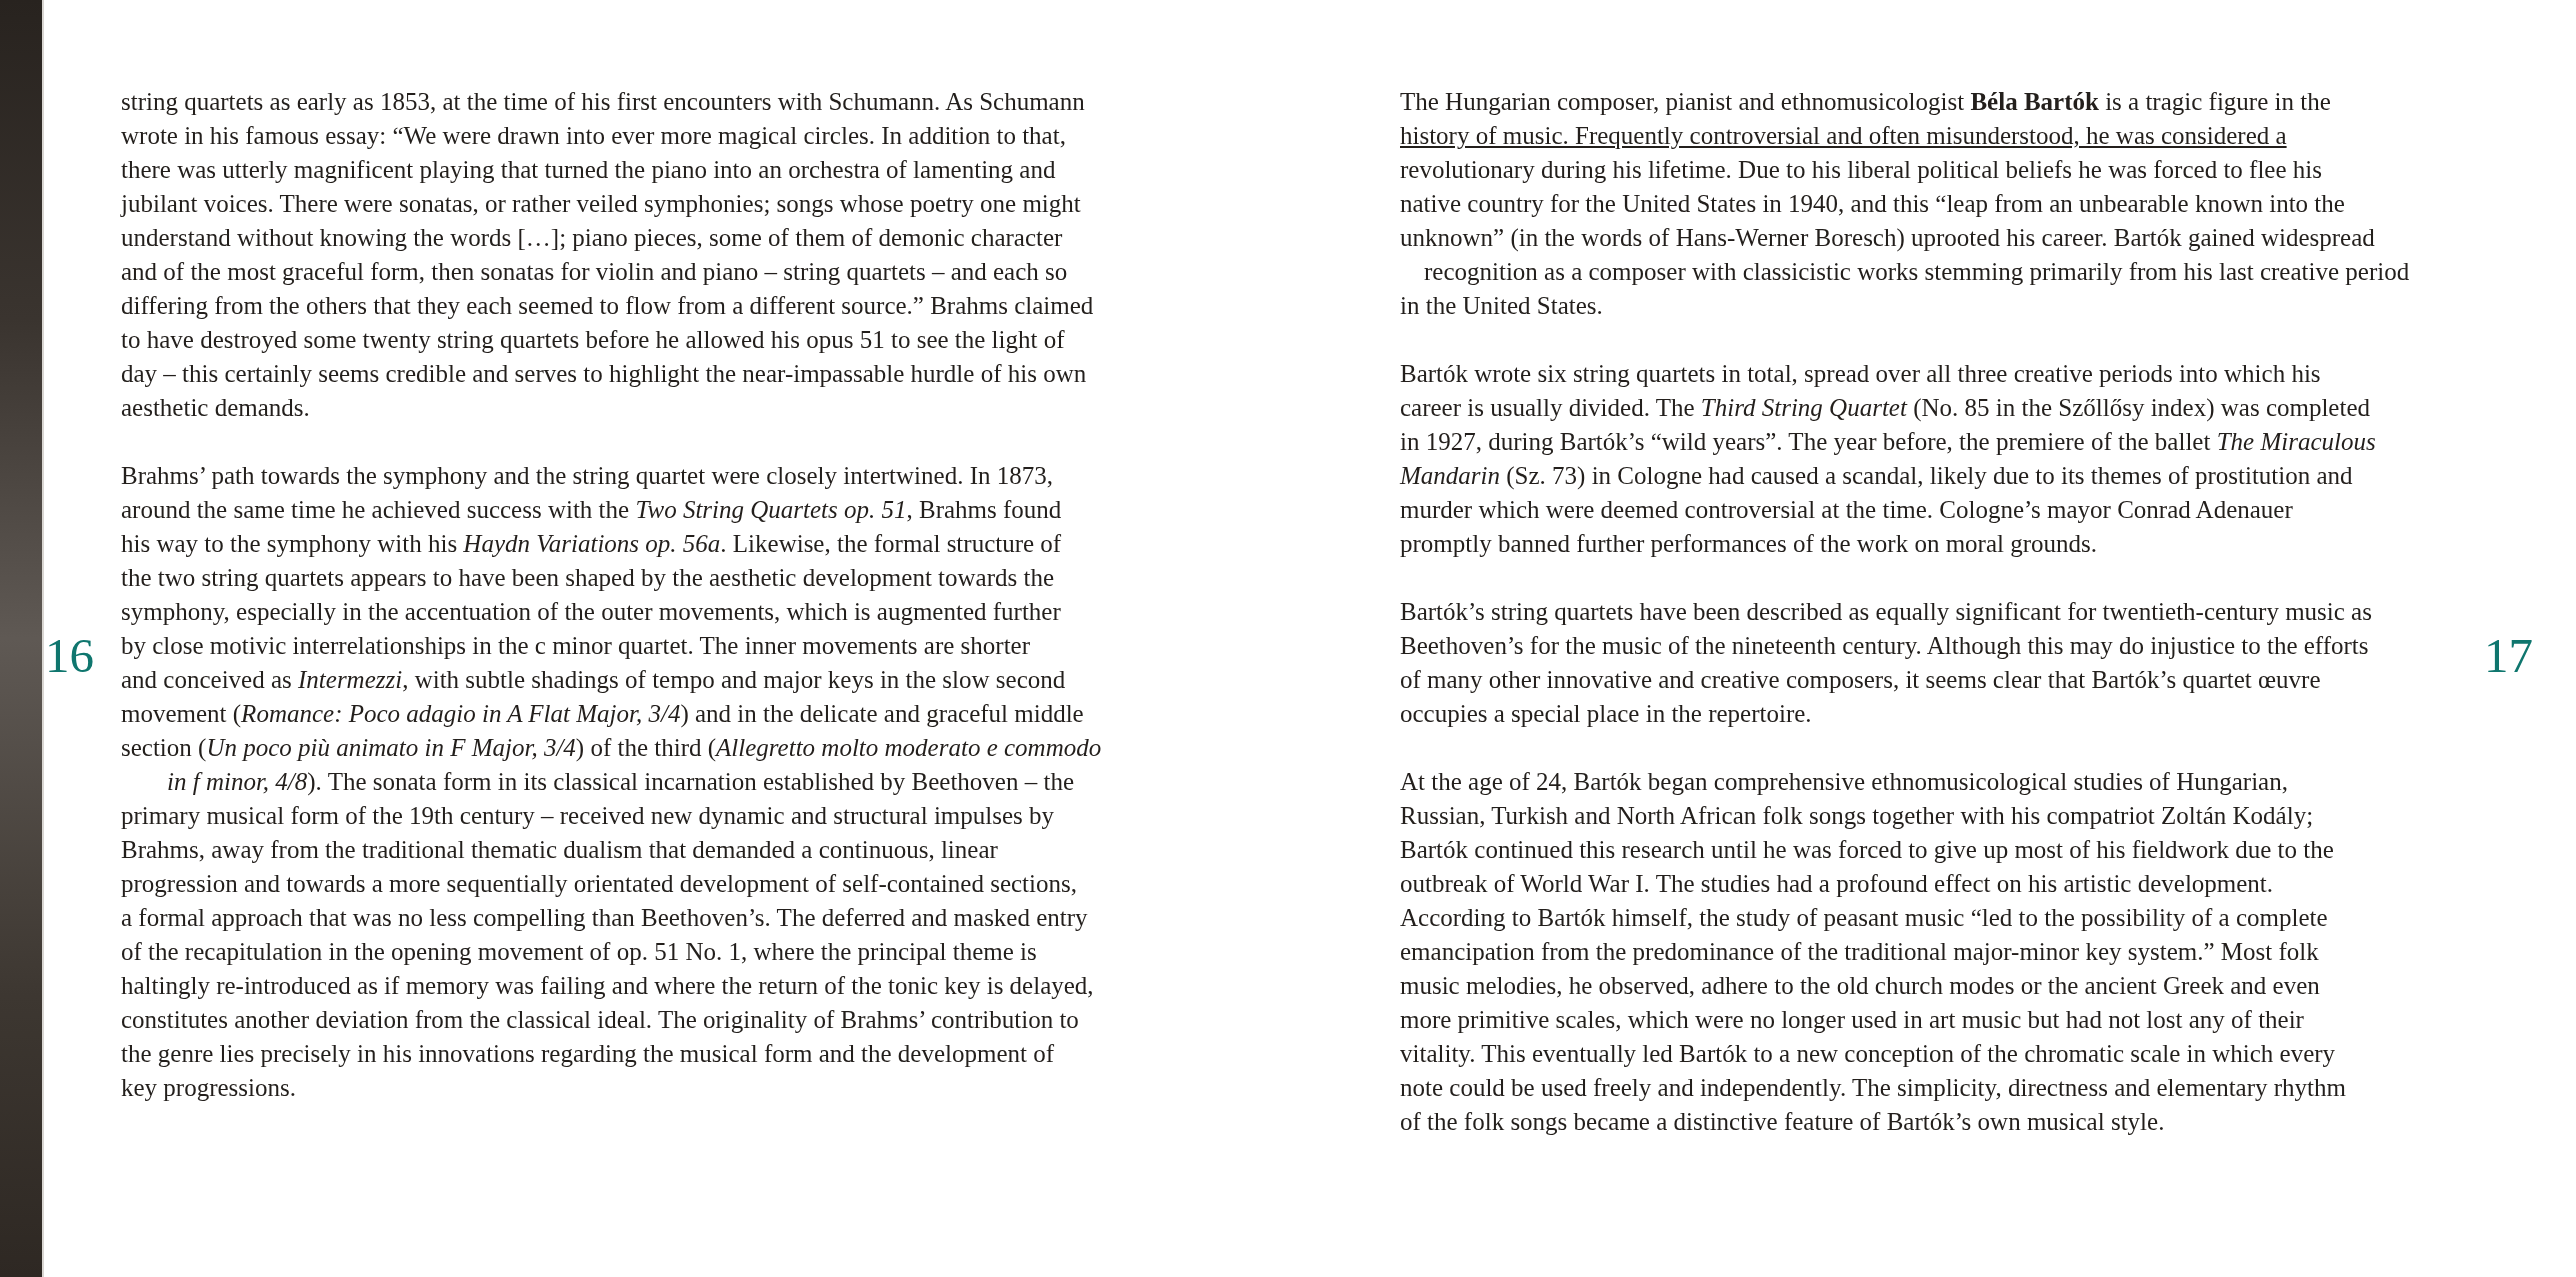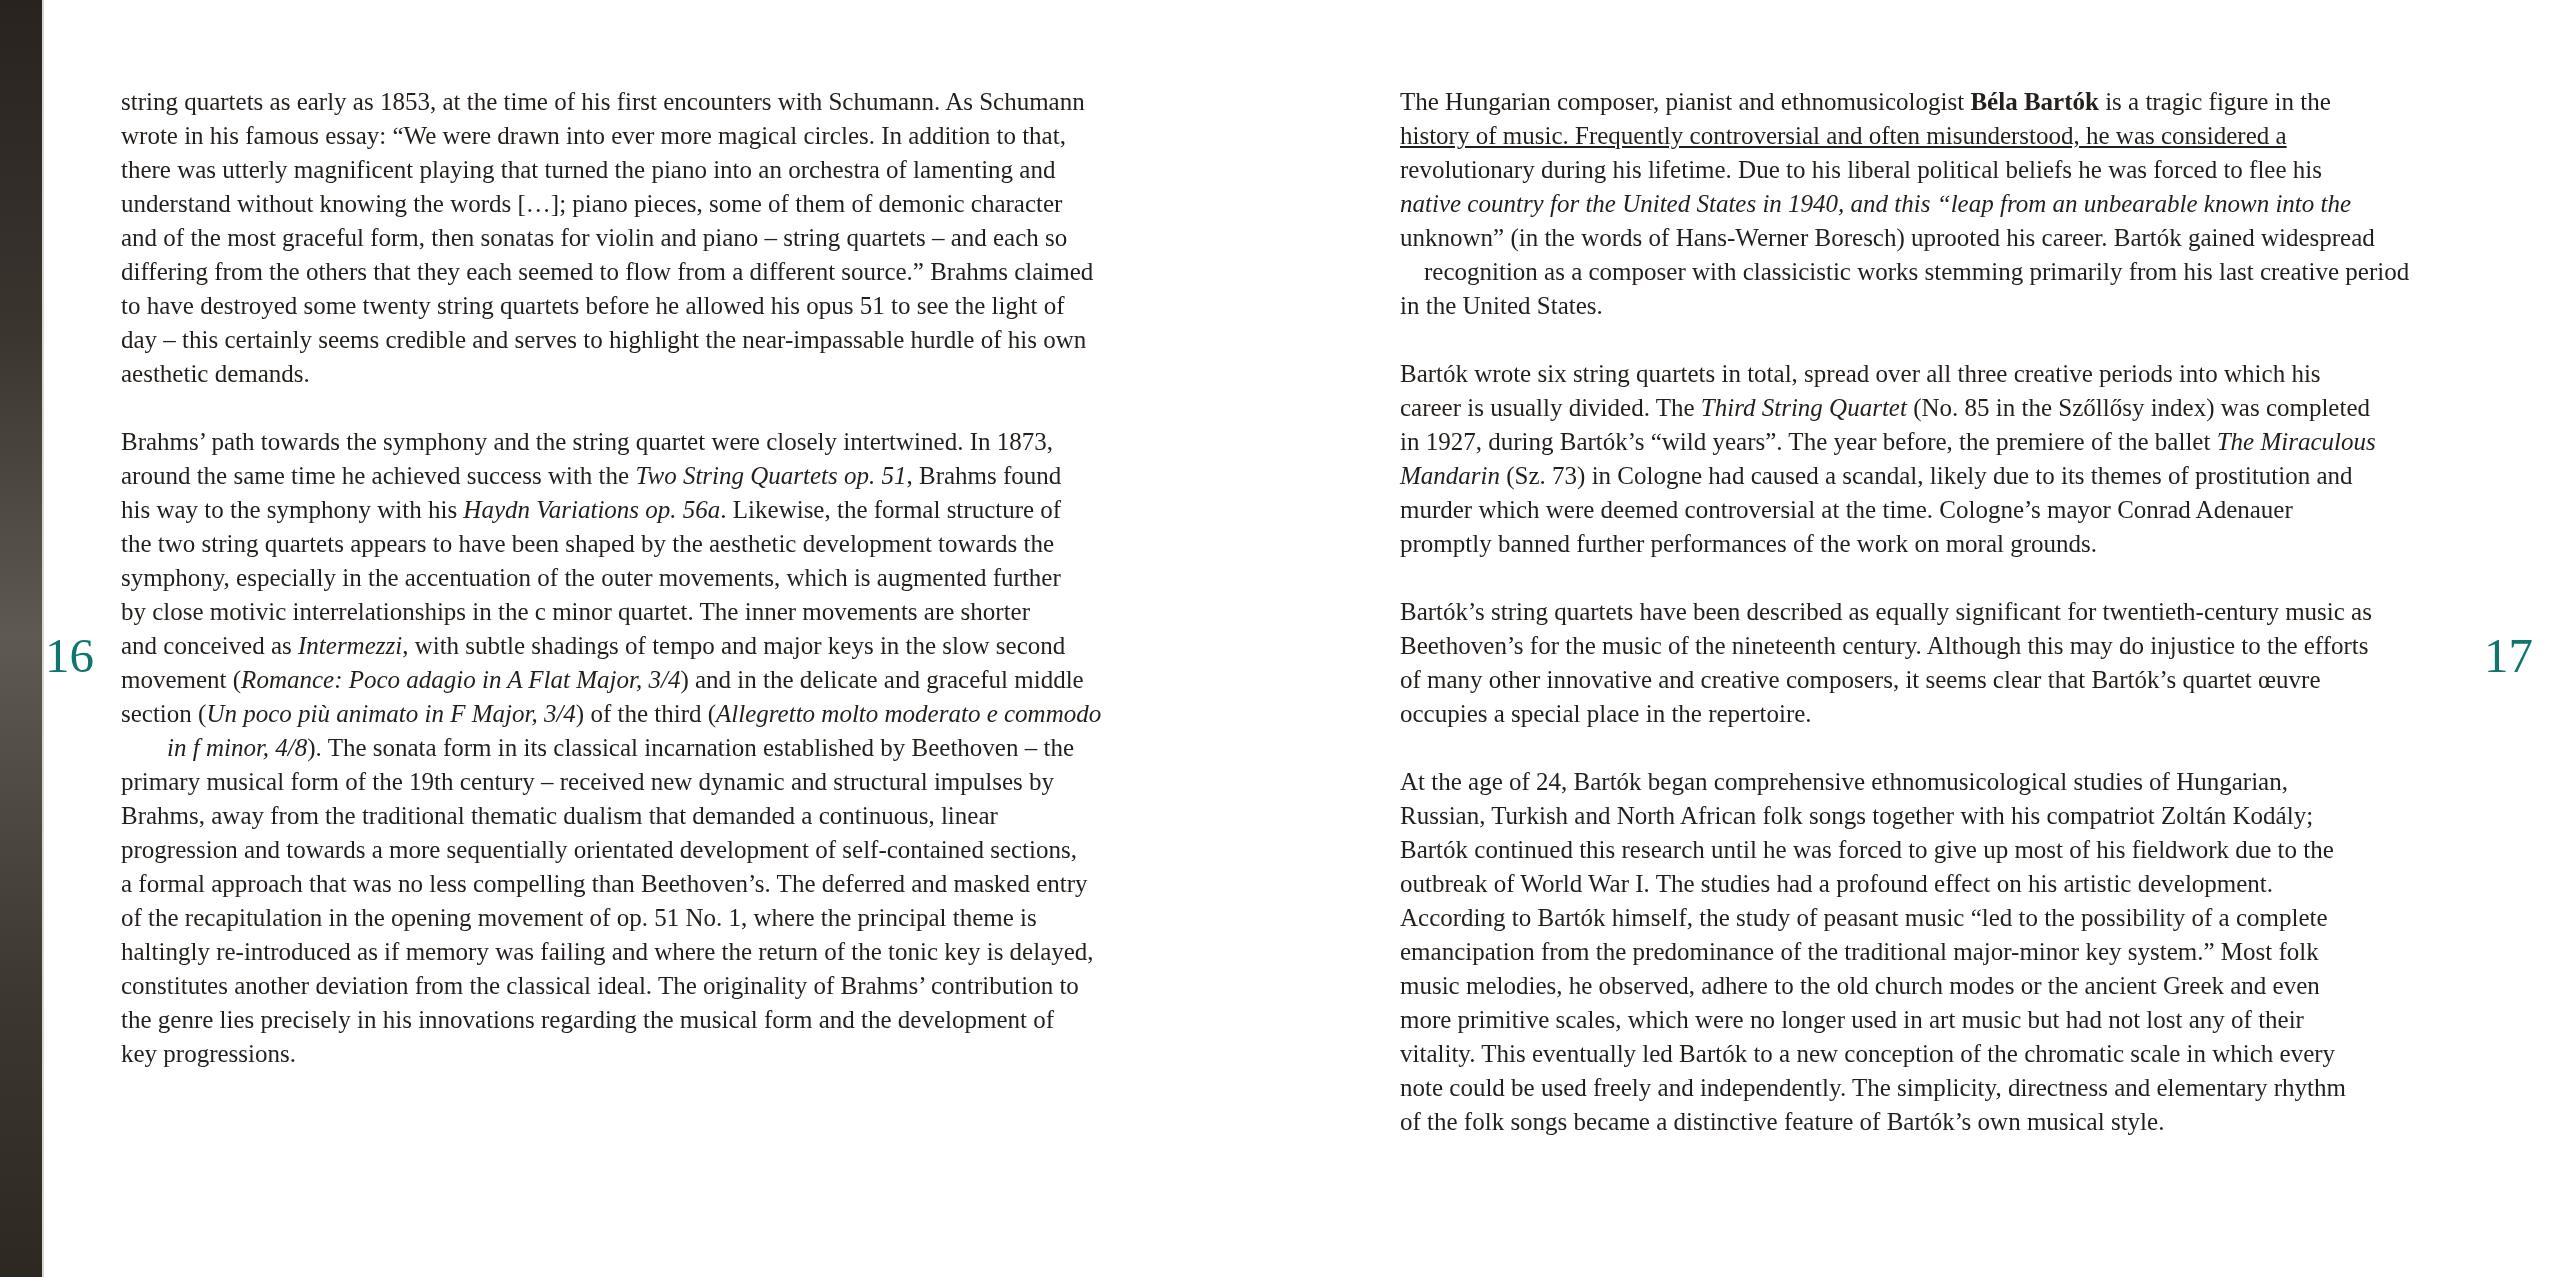--- a/index.html
+++ b/index.html
@@ -45,20 +45,21 @@
 <div class="spine-edge"></div>
 
 <div class="page-number pn-left">16</div>
 <div class="page-number pn-right">17</div>
 
 <div class="column col-left">
     <div class="para">
       <span class="line" style="display: block; transform: scaleX(1);"><span>string quartets as early as 1853, at the time of his first encounters with Schumann. As Schumann</span></span>
       <span class="line" style="display: block; transform: scaleX(1);"><span>wrote in his famous essay: “We were drawn into ever more magical circles. In addition to that,</span></span>
       <span class="line" style="display: block; transform: scaleX(1);"><span>there was utterly magnificent playing that turned the piano into an orchestra of lamenting and</span></span>
+      <span class="line" style="display: block; transform: scaleX(1);"><span>jubilant voices. There were sonatas, or rather veiled symphonies; songs whose poetry one might</span></span>
       <span class="line" style="display: block; transform: scaleX(1);"><span>understand without knowing the words […]; piano pieces, some of them of demonic character</span></span>
       <span class="line" style="display: block; transform: scaleX(1);"><span>and of the most graceful form, then sonatas for violin and piano – string quartets – and each so</span></span>
       <span class="line" style="display: block; transform: scaleX(1);"><span>differing from the others that they each seemed to flow from a different source.” Brahms claimed</span></span>
       <span class="line" style="display: block; transform: scaleX(1);"><span>to have destroyed some twenty string quartets before he allowed his opus 51 to see the light of</span></span>
       <span class="line" style="display: block; transform: scaleX(1);"><span>day – this certainly seems credible and serves to highlight the near-impassable hurdle of his own</span></span>
       <span class="line" style="display: block; transform: scaleX(1);"><span>aesthetic demands.</span></span>
     </div>
     <div class="para">
       <span class="line" style="display: block; transform: scaleX(1);"><span>Brahms’ path towards the symphony and the string quartet were closely intertwined. In 1873,</span></span>
       <span class="line" style="display: block; transform: scaleX(1);"><span>around the same time he achieved success with the </span><span class="seg-i">Two String Quartets op. 51</span><span>, Brahms found</span></span>
@@ -79,21 +80,21 @@
       <span class="line" style="display: block; transform: scaleX(1);"><span>constitutes another deviation from the classical ideal. The originality of Brahms’ contribution to</span></span>
       <span class="line" style="display: block; transform: scaleX(1);"><span>the genre lies precisely in his innovations regarding the musical form and the development of</span></span>
       <span class="line" style="display: block; transform: scaleX(1);"><span>key progressions.</span></span>
     </div>
   </div>
 <div class="column col-right">
     <div class="para">
       <span class="line" style="display: block; transform: scaleX(1);"><span>The Hungarian composer, pianist and ethnomusicologist </span><span class="seg-b">Béla Bartók</span><span> is a tragic figure in the</span></span>
       <span class="line" style="display: block; transform: scaleX(1); text-decoration: underline;"><span>history of music. Frequently controversial and often misunderstood, he was considered a</span></span>
       <span class="line" style="display: block; transform: scaleX(1);"><span>revolutionary during his lifetime. Due to his liberal political beliefs he was forced to flee his</span></span>
-      <span class="line" style="display: block; transform: scaleX(1); font-style: italic;"><span>native country for the United States in 1940, and this “leap from an unbearable known into the</span></span>
+      <span class="line" style="display: block; transform: scaleX(1);"><span>native country for the United States in 1940, and this “leap from an unbearable known into the</span></span>
       <span class="line" style="display: block; transform: scaleX(1);"><span>unknown” (in the words of Hans-Werner Boresch) uprooted his career. Bartók gained widespread</span></span>
       <span class="line" style="display: block; transform: scaleX(1); margin-left: 24px;"><span>recognition as a composer with classicistic works stemming primarily from his last creative period</span></span>
       <span class="line" style="display: block; transform: scaleX(1);"><span>in the United States.</span></span>
     </div>
     <div class="para">
       <span class="line" style="display: block; transform: scaleX(1);"><span>Bartók wrote six string quartets in total, spread over all three creative periods into which his</span></span>
       <span class="line" style="display: block; transform: scaleX(1);"><span>career is usually divided. The </span><span class="seg-i">Third String Quartet</span><span> (No. 85 in the Szőllősy index) was completed</span></span>
       <span class="line" style="display: block; transform: scaleX(1);"><span>in 1927, during Bartók’s “wild years”. The year before, the premiere of the ballet </span><span class="seg-i">The Miraculous</span></span>
       <span class="line" style="display: block; transform: scaleX(1);"><span class="seg-i">Mandarin</span><span> (Sz. 73) in Cologne had caused a scandal, likely due to its themes of prostitution and</span></span>
       <span class="line" style="display: block; transform: scaleX(1);"><span>murder which were deemed controversial at the time. Cologne’s mayor Conrad Adenauer</span></span>

